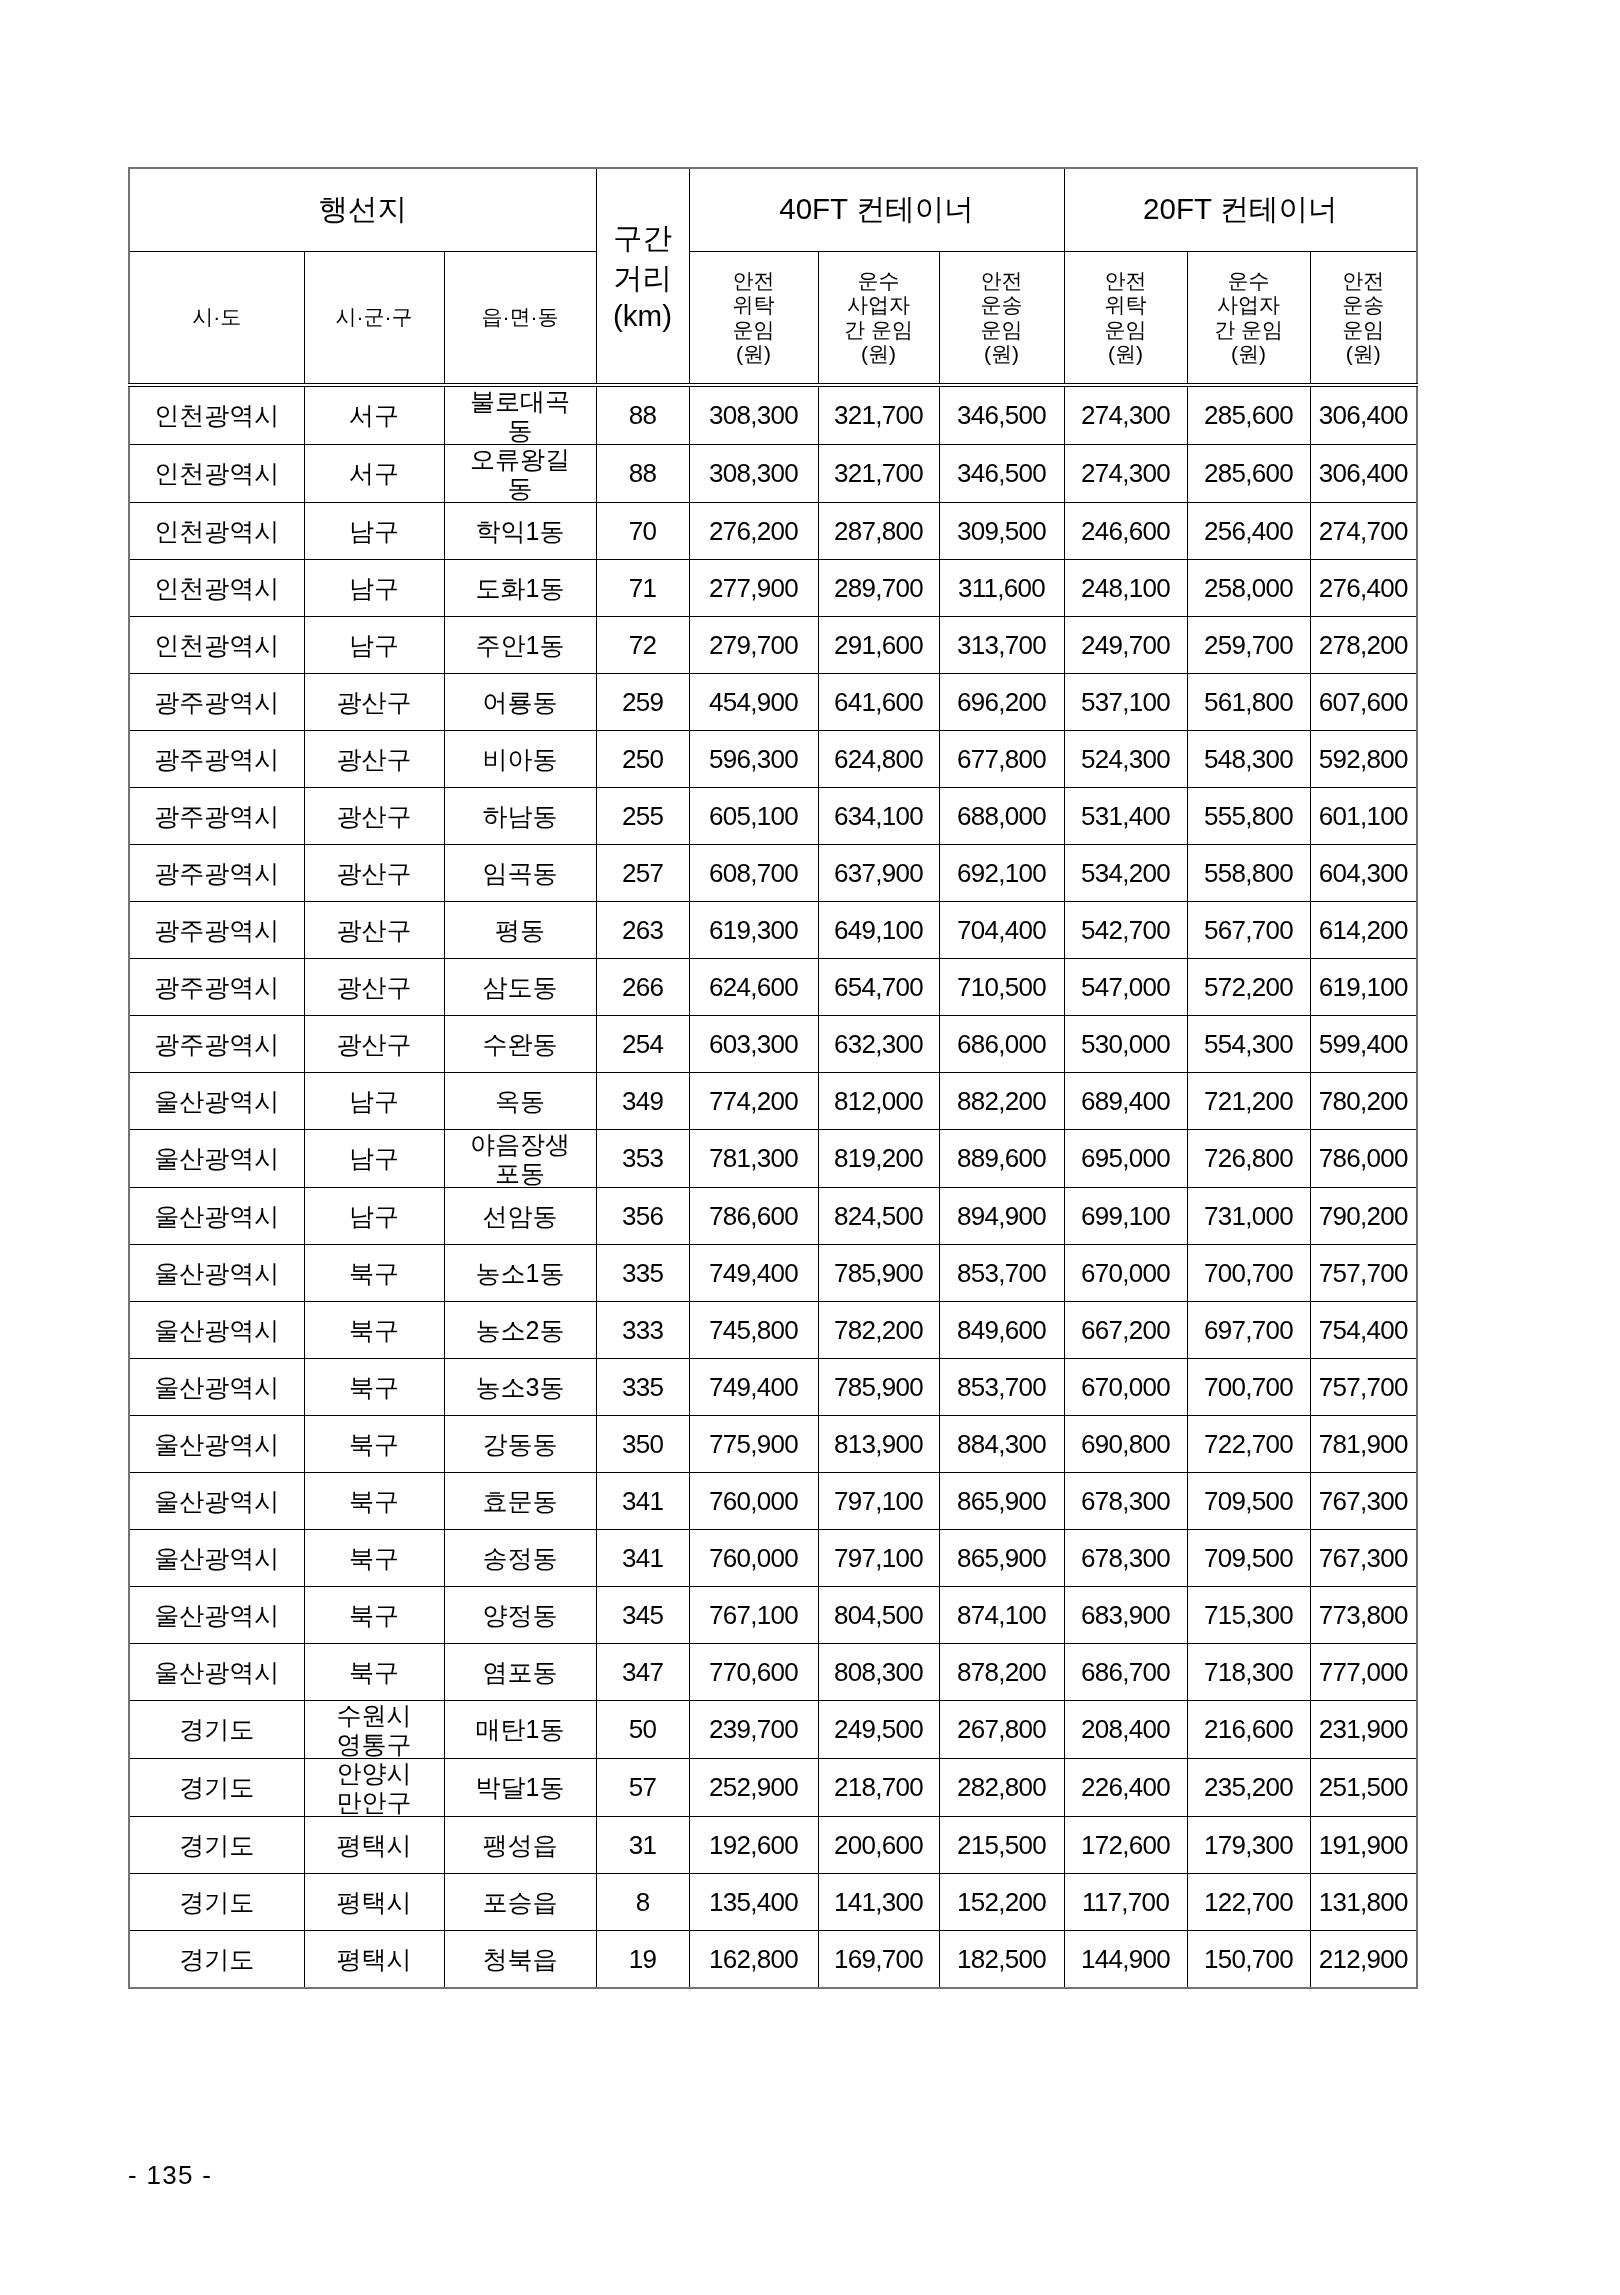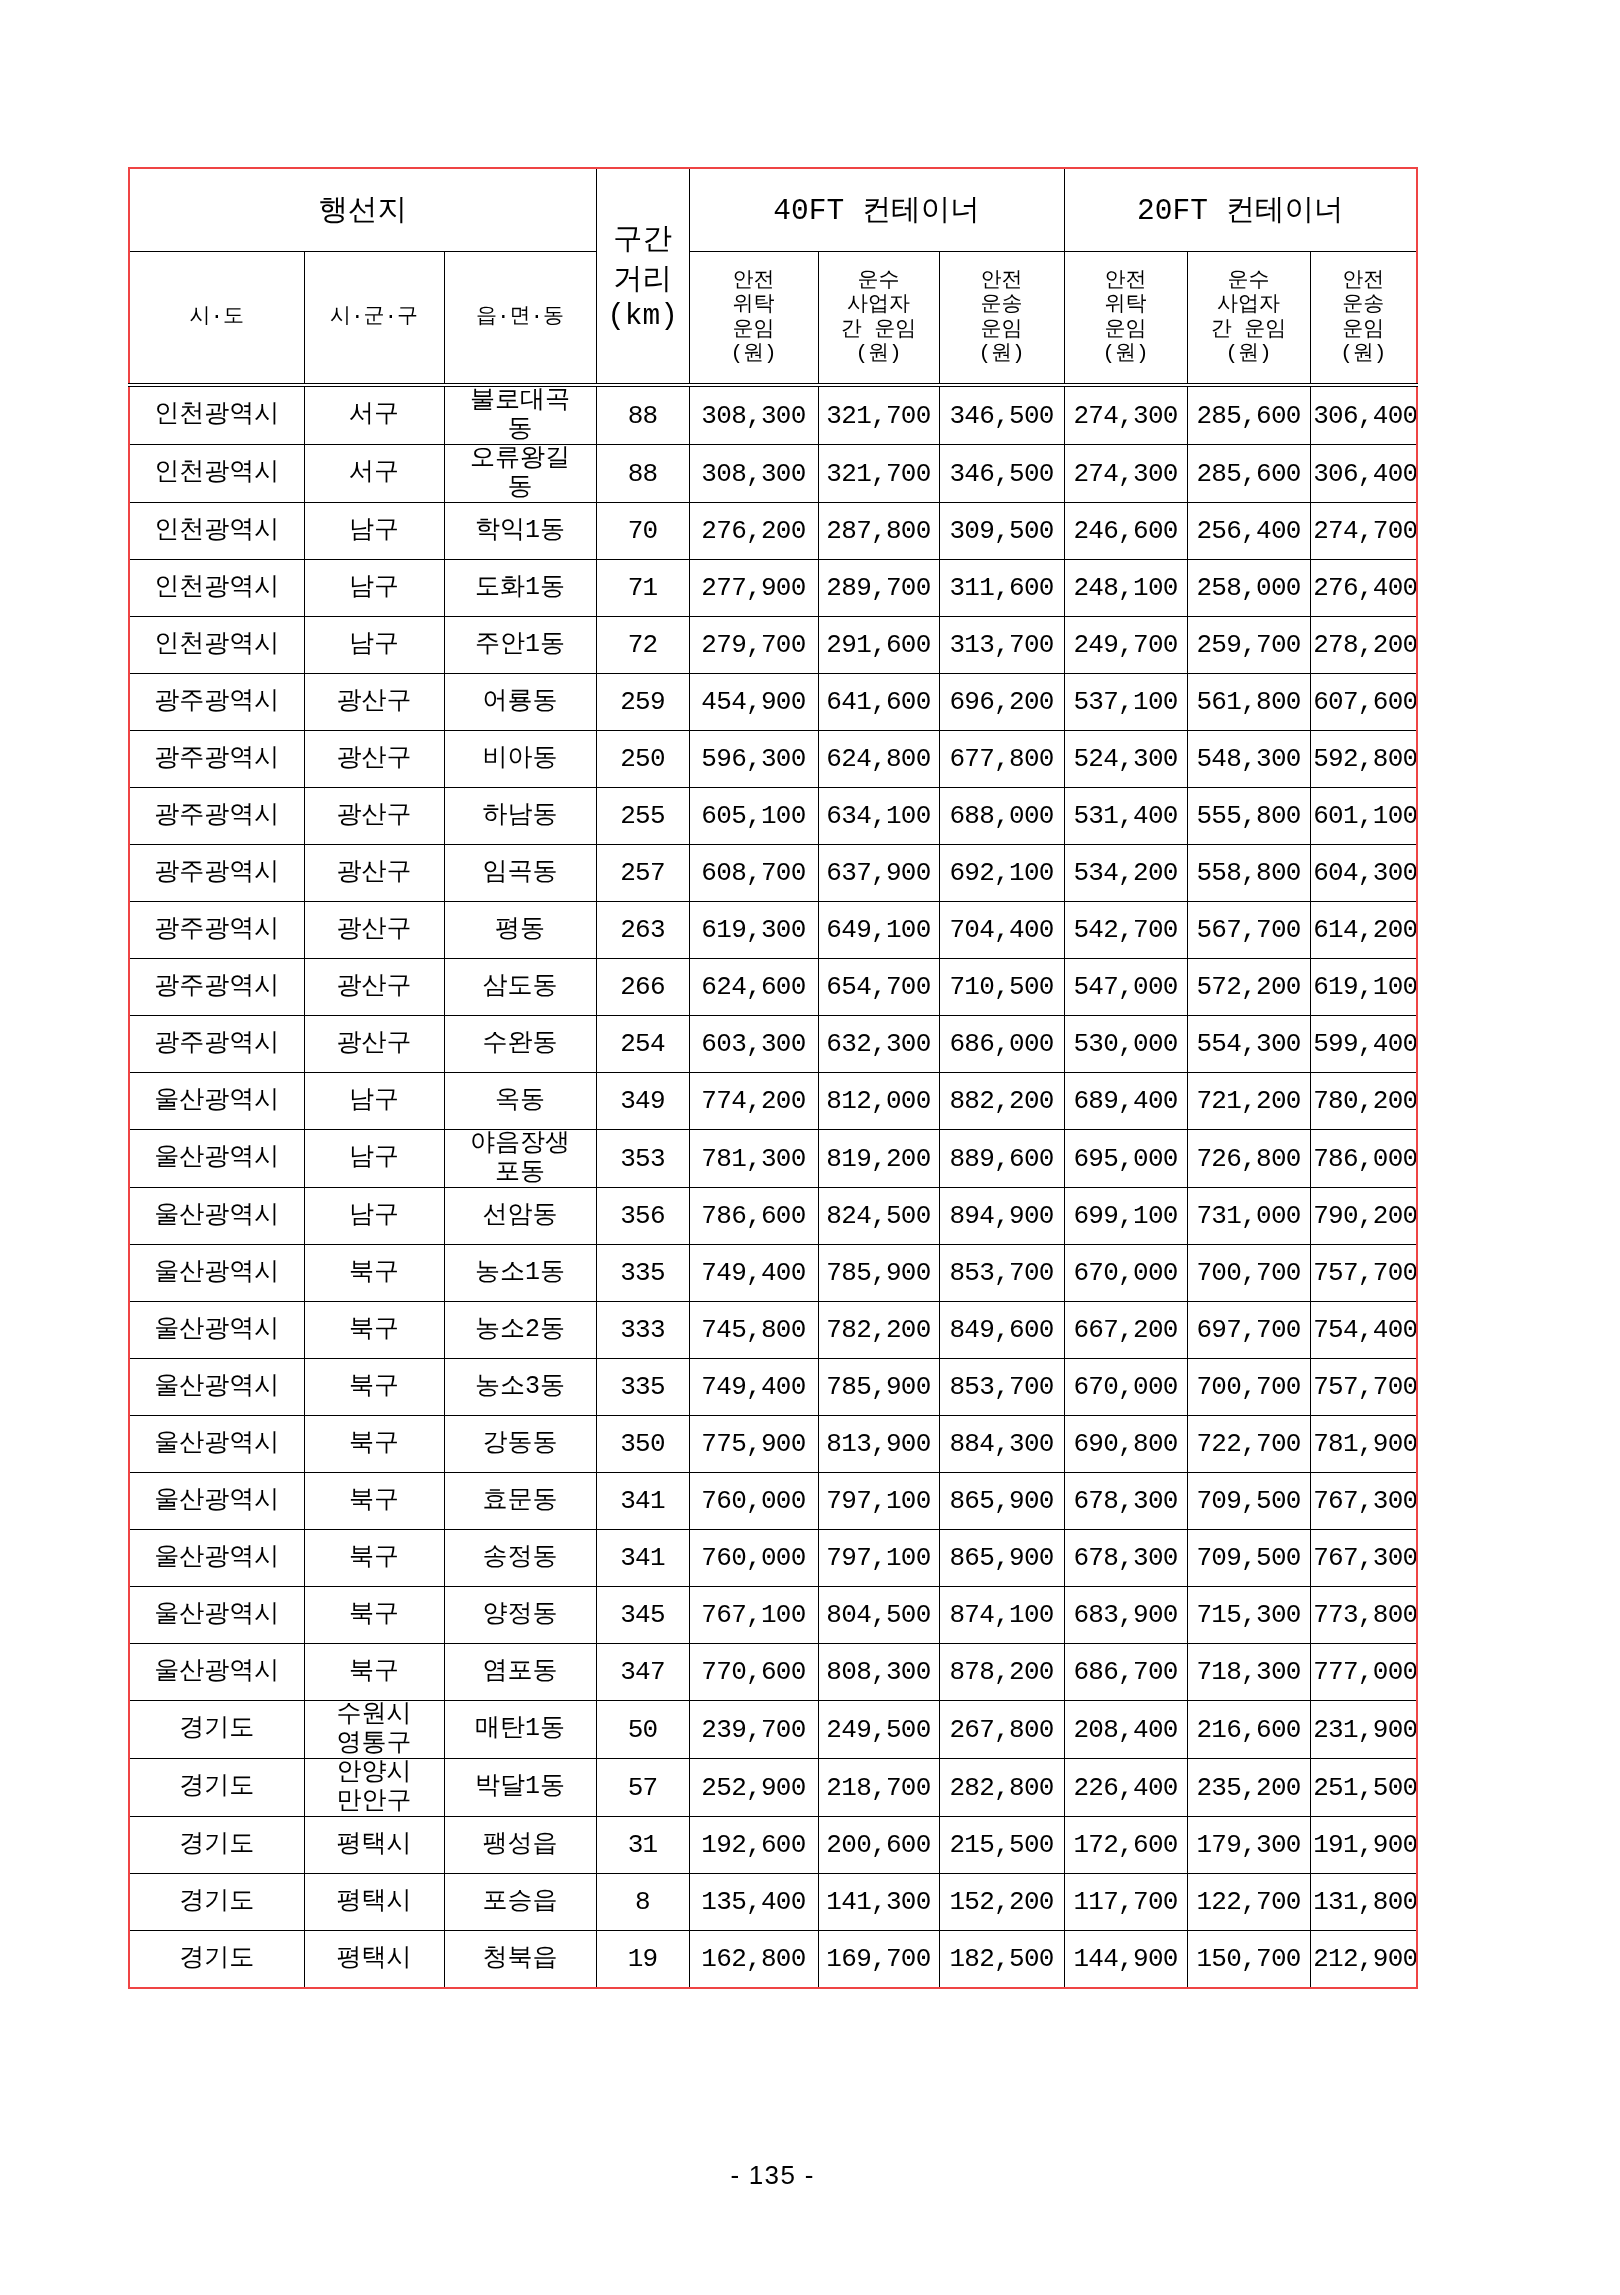--- a/index.html
+++ b/index.html
@@ -3,40 +3,39 @@
 <meta charset="utf-8">
 <style>
   html,body{margin:0;padding:0;}
   body{
     width:1620px;height:2295px;position:relative;background:#ffffff;
     font-family:"Liberation Sans","DejaVu Sans",sans-serif;color:#000;
   }
   .fare-table{
     position:absolute;left:128px;top:167px;width:1289px;
     border-collapse:collapse;table-layout:fixed;
-    border:2px solid #ef4444;
-    font-family:Liberation Mono, monospace;
+    border:2px solid #737373;
   }
   .fare-table th,.fare-table td{
     border:1.3px solid #000;
     text-align:center;vertical-align:middle;
     padding:0 2.6px;overflow:hidden;
     font-weight:normal;
   }
   thead tr.group-row th{height:82px;font-size:29.5px;}
   thead tr.sub-row th{height:131px;font-size:21px;line-height:1.16;}
   
   tbody tr:first-child td{border-top:4.6px double #000;}
   .pre{white-space:pre-line;}
   tbody td{height:56px;}
   td.txt{font-size:25px;line-height:1.14;}
   td.num{font-size:26px;letter-spacing:-0.7px;}
   .page-footer{
     position:absolute;left:128px;top:2160px;width:1289px;
-    text-align:center;font-size:26px;letter-spacing:1.3px;
+    text-align:left;font-size:26px;letter-spacing:1.3px;
   }
 </style>
 </head>
 <body>
 
 <table class="fare-table">
   <colgroup>
     <col style="width:175px">
       <col style="width:140px">
       <col style="width:152px">

